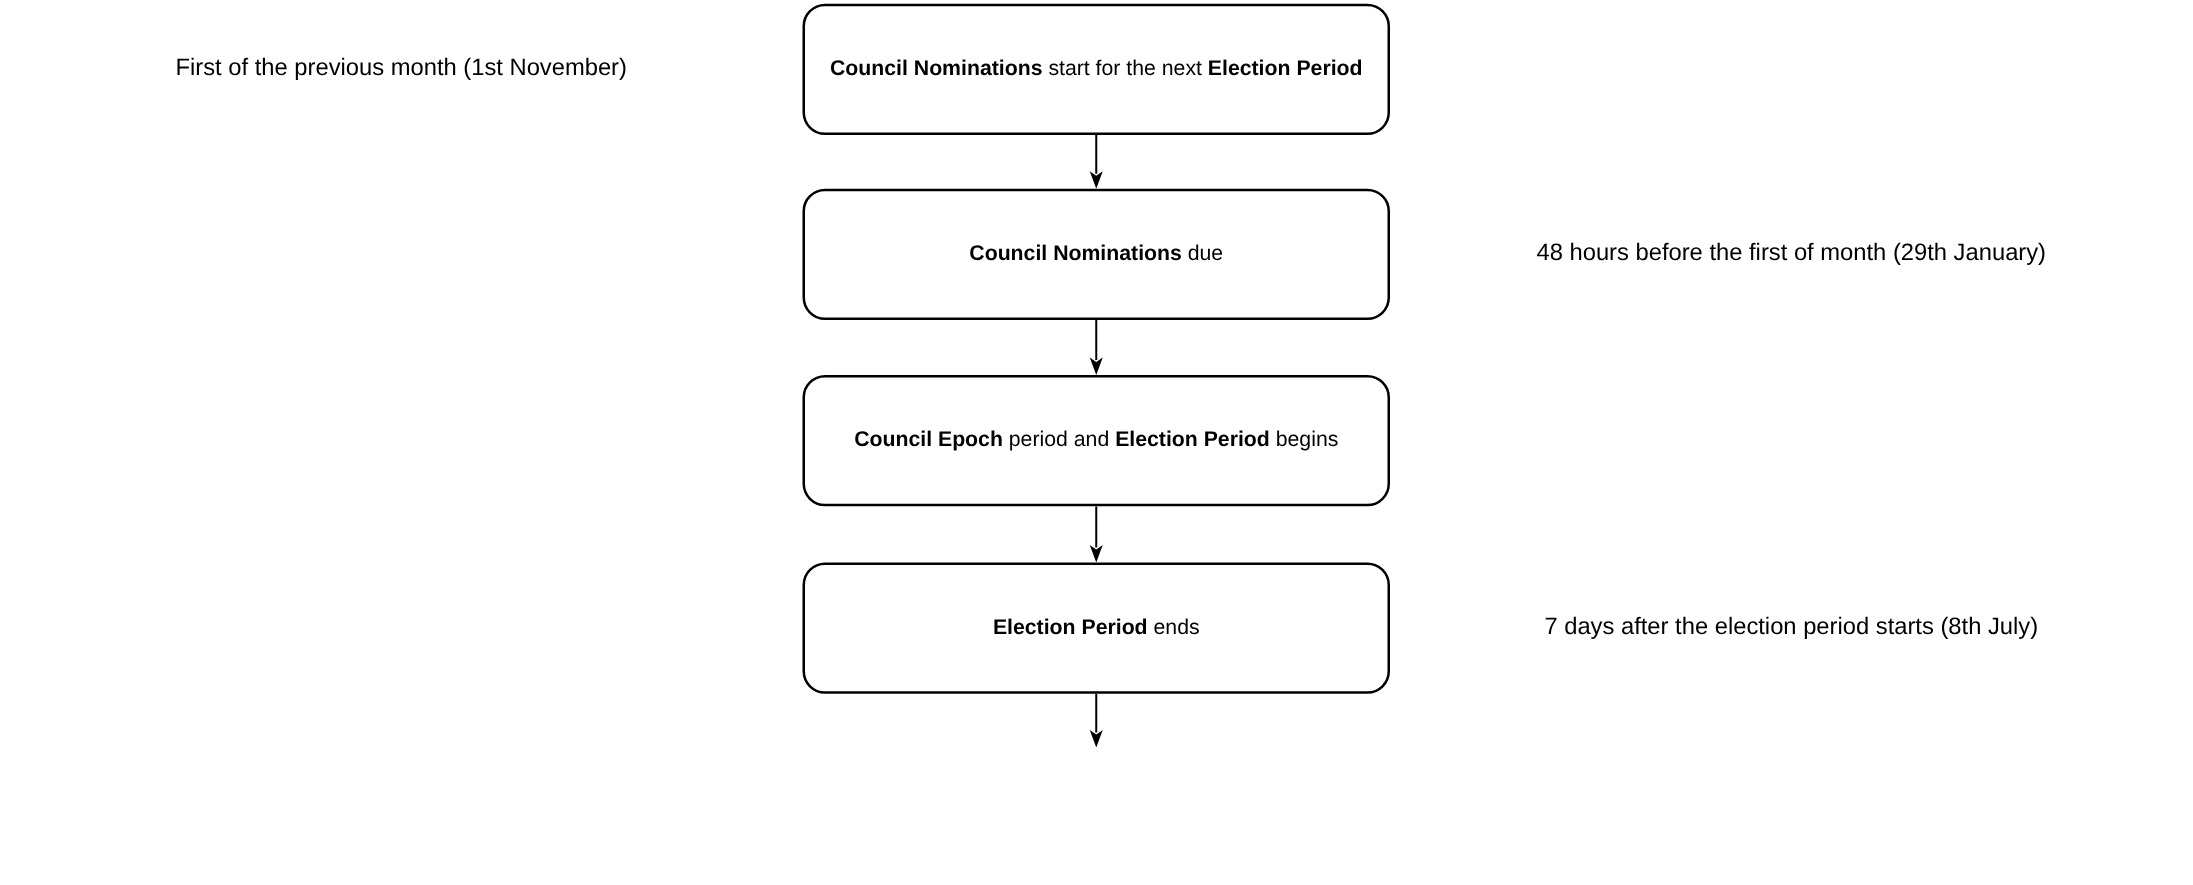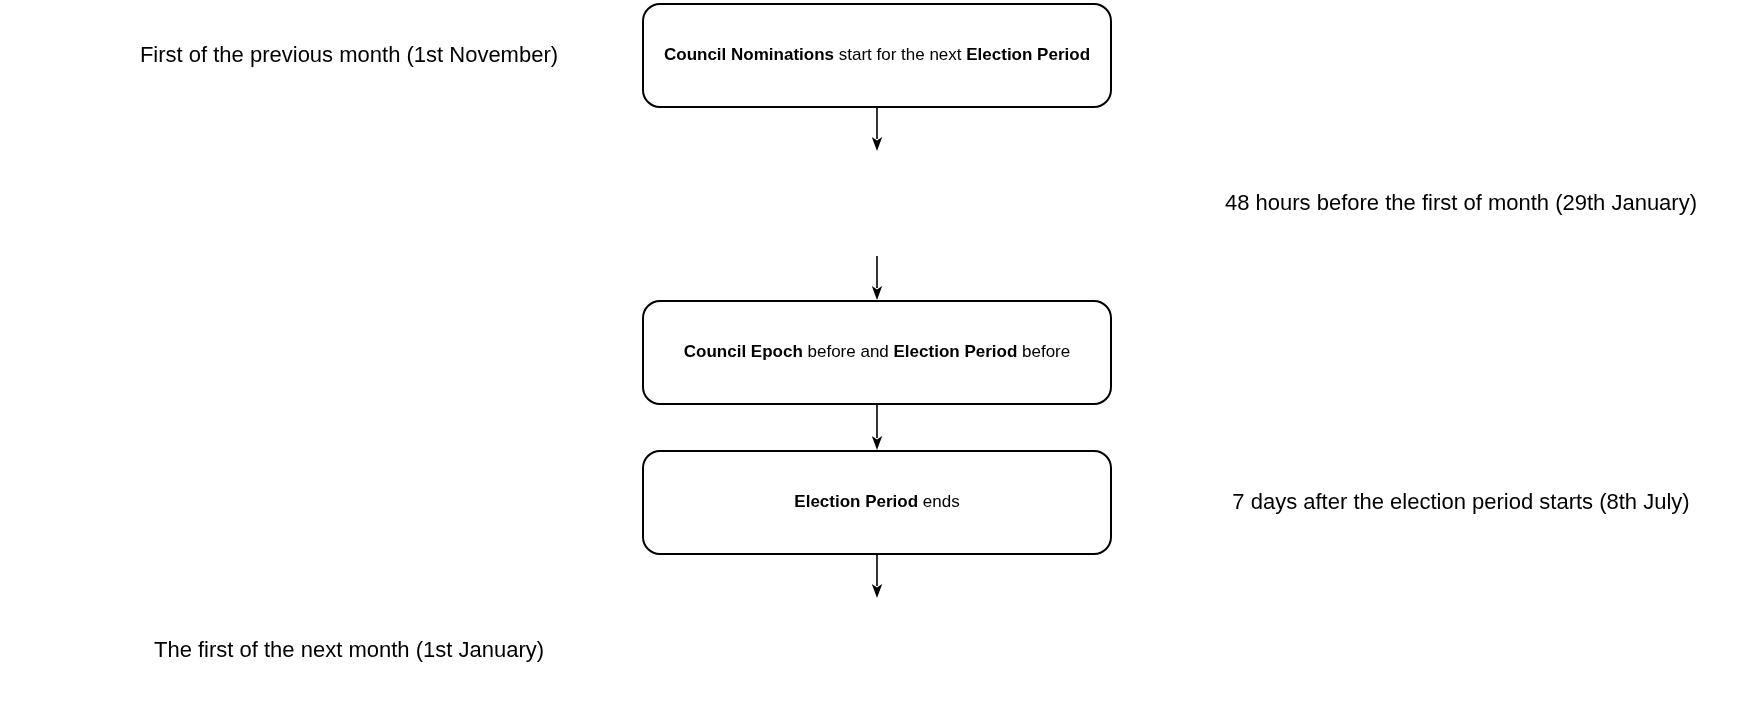--- a/index.html
+++ b/index.html
@@ -37,24 +37,23 @@
     white-space: nowrap;
     text-align: center;
   }
   .box-text b { font-weight: bold; }
   .annotation {
     position: absolute;
     height: 105px;
     display: flex;
     align-items: center;
     justify-content: center;
-    font-size: 22px;
+    font-size: 19px;
     line-height: 1.2;
     white-space: nowrap;
-    padding-left: 28px;
   }
   .annotation.side-left  { left: 0;      width: 642px; }
   .annotation.side-right { left: 1112px; width: 642px; }
   .arrow {
     position: absolute;
     left: 870px;
     width: 14px;
     display: block;
   }
   
@@ -77,40 +76,42 @@
   <div class="flow-box r1">
     <p class="box-text"><b>Council Nominations</b><span> start for the next </span><b>Election Period</b></p>
   </div>
 
   <svg class="arrow a1" width="14" height="43" viewBox="0 0 14 43">
     <line x1="7" y1="0" x2="7" y2="31" stroke="#000000" stroke-width="1.6"></line>
     <path d="M7 43 L1.8 29 L7 32.5 L12.2 29 Z" fill="#000000"></path>
   </svg>
 
   <div class="annotation side-right r2">48 hours before the first of month (29th January)</div>
+  <div class="flow-box r2">
+    <p class="box-text"><b>Council Nominations</b><span> due</span></p>
+  </div>
 
   <svg class="arrow a2" width="14" height="44" viewBox="0 0 14 44">
     <line x1="7" y1="0" x2="7" y2="32" stroke="#000000" stroke-width="1.6"></line>
     <path d="M7 44 L1.8 30 L7 33.5 L12.2 30 Z" fill="#000000"></path>
   </svg>
 
   <div class="flow-box r3">
-    <p class="box-text"><b>Council Epoch</b><span> before and </span><b>Election Period</b><span> before</span></p>
+    <p class="box-text"><b>Council Epoch</b><span> period and </span><b>Election Period</b><span> begins</span></p>
   </div>
 
   <svg class="arrow a3" width="14" height="45" viewBox="0 0 14 45">
     <line x1="7" y1="0" x2="7" y2="33" stroke="#000000" stroke-width="1.6"></line>
     <path d="M7 45 L1.8 31 L7 34.5 L12.2 31 Z" fill="#000000"></path>
   </svg>
 
   <div class="annotation side-right r4">7 days after the election period starts (8th July)</div>
   <div class="flow-box r4">
     <p class="box-text"><b>Election Period</b><span> ends</span></p>
   </div>
 
   <svg class="arrow a4" width="14" height="43" viewBox="0 0 14 43">
     <line x1="7" y1="0" x2="7" y2="31" stroke="#000000" stroke-width="1.6"></line>
     <path d="M7 43 L1.8 29 L7 32.5 L12.2 29 Z" fill="#000000"></path>
   </svg>
 
-  <div class="annotation side-left r5">The first of the next month (1st January)</div>
 
 </div>
 
 </body></html>

